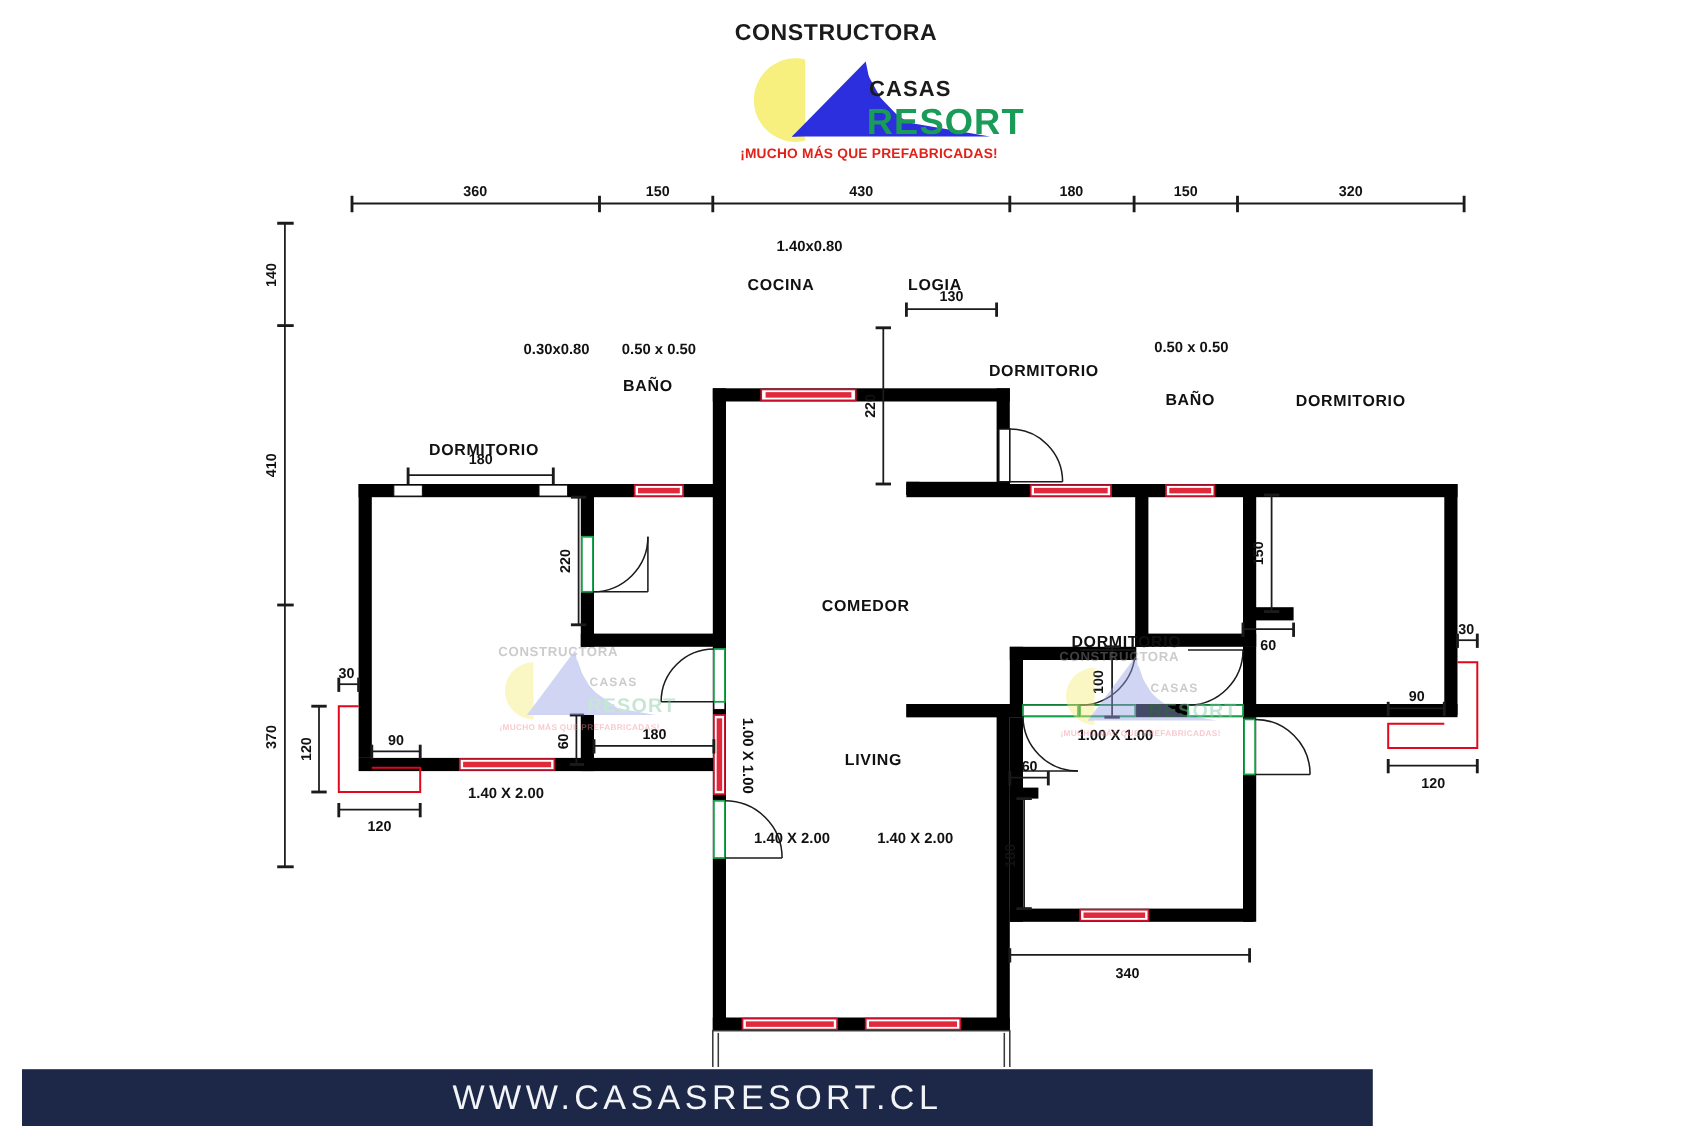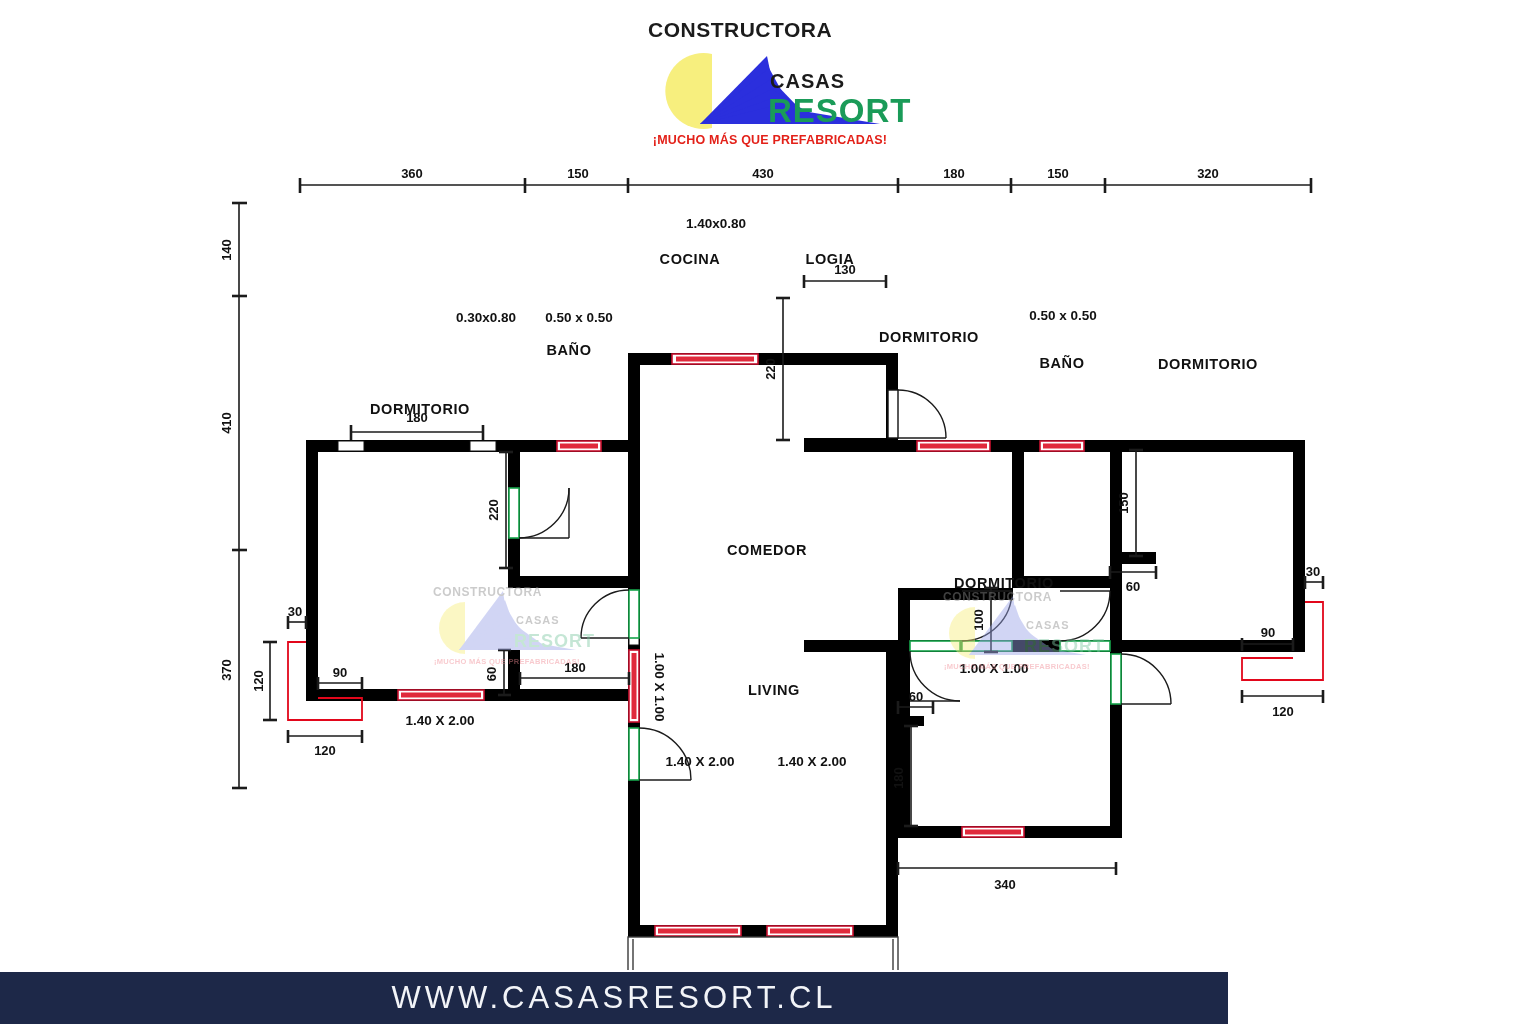--- a/index.html
+++ b/index.html
@@ -3,21 +3,21 @@
 <meta charset="utf-8">
 <style>
   html,body{margin:0;padding:0;}
   body{
     width:1536px;height:1024px;
     background:#ffffff;
     font-family:"Liberation Sans", sans-serif;
     position:relative;
     overflow:hidden;
   }
-  #root{position:absolute;inset:0;}
+  #root{position:absolute;inset:0;margin-left:20px;}
 
   
   .logo-wrap{
     position:absolute;left:640px;top:18px;width:260px;height:130px;
   }
   .logo-constructora{
     position:absolute;left:8px;top:0px;width:250px;text-align:left;
     font-size:21px;font-weight:bold;letter-spacing:.5px;color:#1b1b1b;
     font-family:"Liberation Sans", sans-serif;
   }

